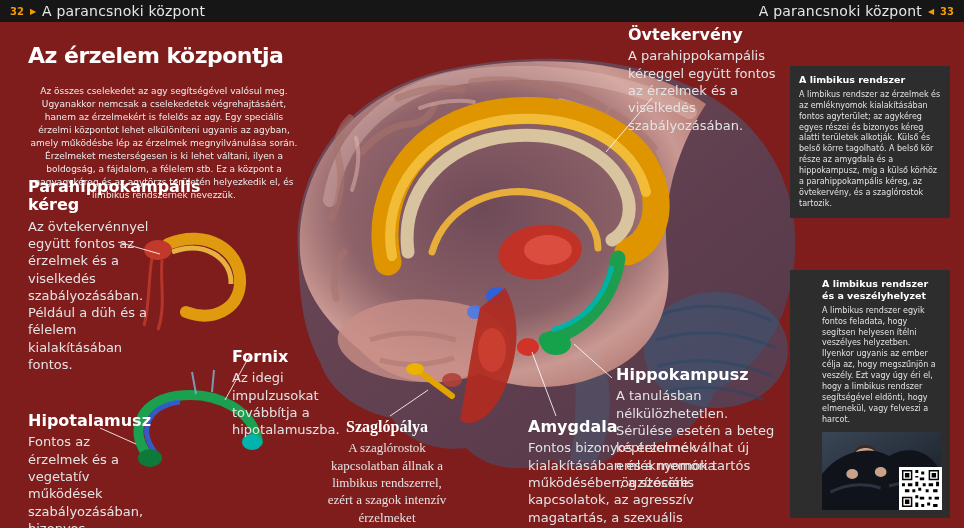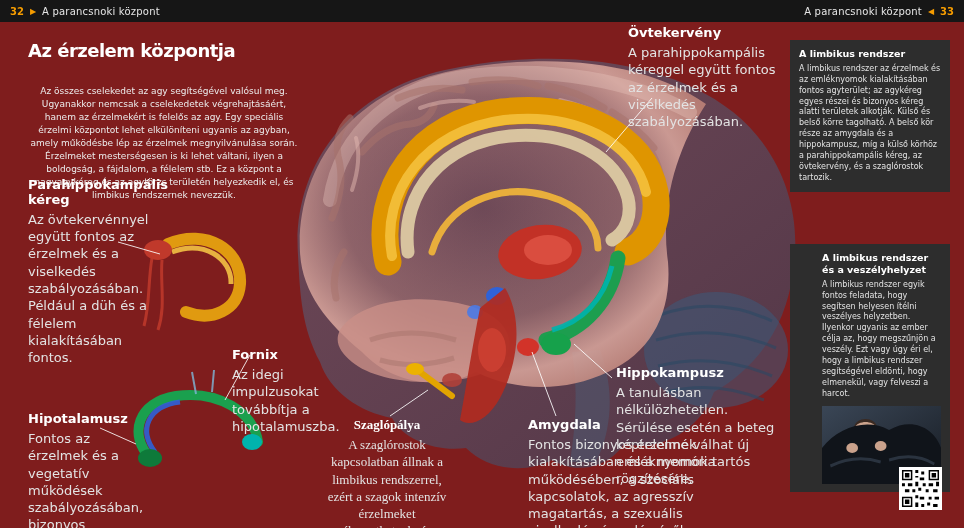--- a/index.html
+++ b/index.html
@@ -9,31 +9,31 @@
   }
   
   .header{
     position:absolute;top:0;left:0;right:0;height:22px;background:#161616;
     display:flex;align-items:center;justify-content:space-between;
     padding:0 10px;z-index:4;
   }
   .hgroup{display:flex;align-items:center;gap:6px;}
   .pagenum{color:#f59c00;font-weight:bold;font-size:10px;}
   .harrow{color:#f59c00;font-size:8px;}
-  .chapter{color:#e6e6e6;font-size:10px;letter-spacing:.2px;}
-  
-  .title{position:absolute;left:28px;top:28px;font-size:18px;font-weight:bold;letter-spacing:-.5px;z-index:3;}
+  .chapter{color:#e6e6e6;font-size:14px;letter-spacing:.2px;}
+  
+  .title{position:absolute;left:28px;top:28px;font-size:22px;font-weight:bold;letter-spacing:-.5px;z-index:3;}
   .intro{position:absolute;left:28px;top:76px;width:272px;font-size:9px;line-height:1.45;color:#ececec;z-index:3;text-align:center;}
   
   .callout{position:absolute;z-index:3;}
-  .callout-title{font-weight:bold;font-size:13px;line-height:1.15;margin-bottom:3px;}
+  .callout-title{font-weight:bold;font-size:16px;line-height:1.15;margin-bottom:3px;}
   .callout-text{font-size:13px;line-height:1.33;color:#e3e3e3;}
   .center{text-align:center;}
   
-  .panel{position:absolute;width:160px;background:#2d2d2d;padding:8px 9px;box-sizing:border-box;z-index:3;}
+  .panel{position:absolute;width:160px;background:#2d2d2d;padding:8px 9px;box-sizing:border-box;z-index:3;margin-top:26px;}
   .panel-title{font-weight:bold;font-size:9.5px;line-height:1.25;margin-bottom:4px;}
   .panel-text{font-size:8px;line-height:1.36;color:#e3e3e3;}
   .photo{display:block;margin-top:7px;width:100%;height:78px;}
   .qr{position:absolute;left:899px;top:467px;width:43px;height:43px;z-index:3;}
   #art{position:absolute;left:0;top:0;z-index:1;}
 </style>
 </head>
 <body>
 
 <div class="page">

